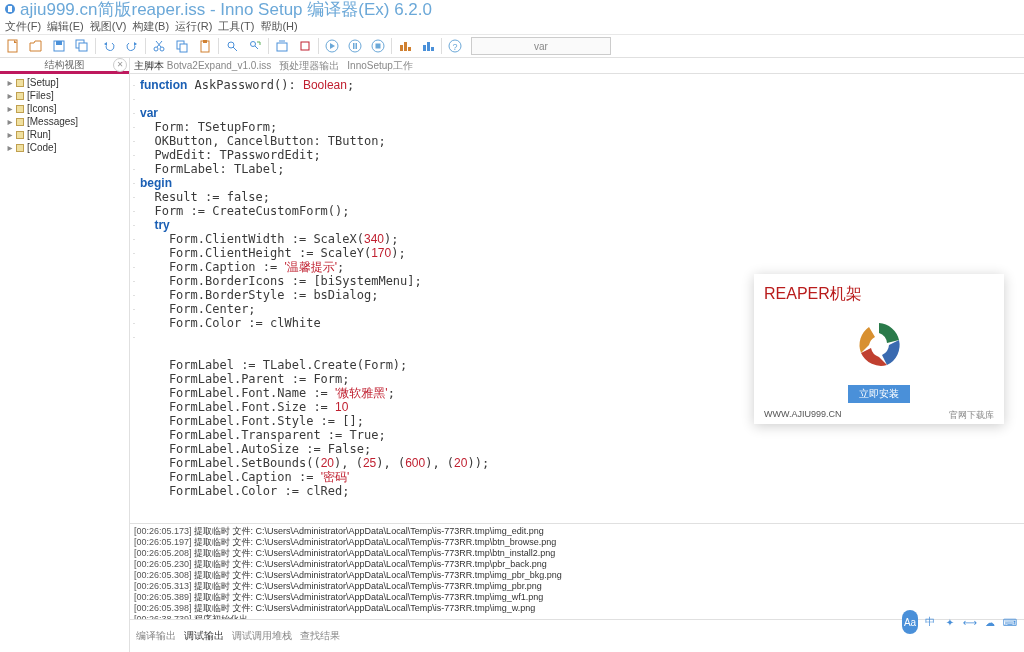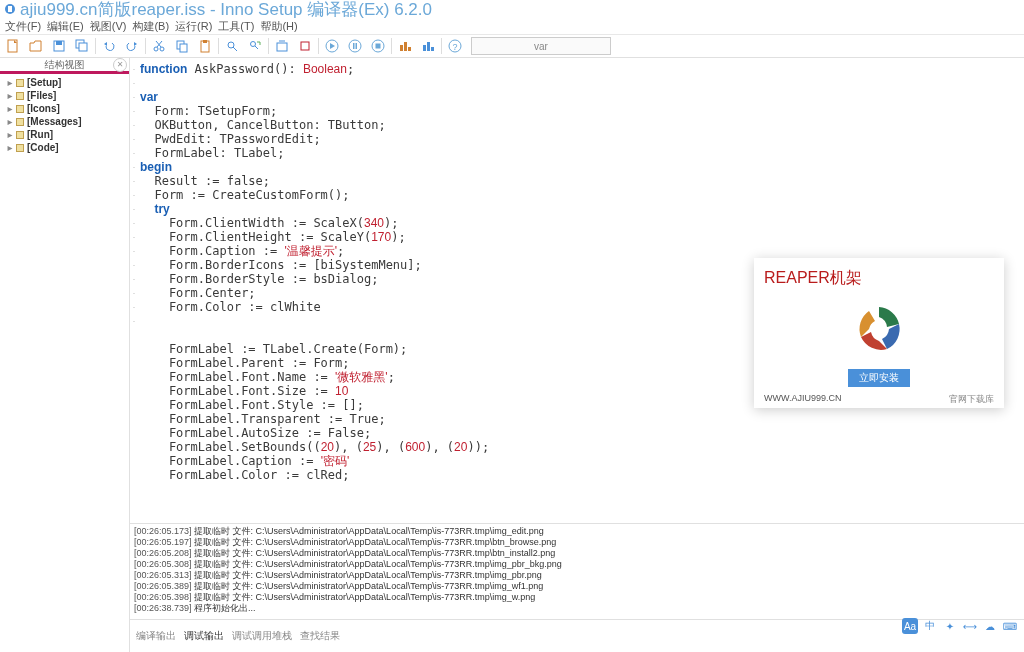--- a/index.html
+++ b/index.html
@@ -14,21 +14,21 @@
 .tb-sep{width:1px;height:16px;background:#ddd;margin:0 1px}
 .tb-field{width:140px;height:18px;border:1px solid #ccc;font-size:10px;padding:0 4px;text-align:center;color:#888;margin-left:4px;background:#fafafa}
 .main{display:flex;height:594px}
 .sidebar{width:130px;border-right:1px solid #e0e0e0;display:flex;flex-direction:column}
 .sb-head{height:16px;display:flex;align-items:center;justify-content:center;font-size:10px;color:#666;border-bottom:3px solid #be185d;position:relative}
 .sb-head .close{position:absolute;right:2px;width:14px;height:14px;border:1px solid #ccc;border-radius:50%;display:flex;align-items:center;justify-content:center;font-size:8px;color:#999}
 .tree{padding:2px 0;font-size:10px}
 .tree-item{display:flex;align-items:center;padding:1px 4px;cursor:default}
 .tree-item .tw{width:12px;text-align:center;color:#888}
 .tree-item .sq{width:8px;height:8px;border:1px solid #c0a050;background:#f0e0a0;margin-right:3px}
-.tree-item .lbl{font-weight:bold;color:#333}
+.tree-item .lbl{font-weight:normal;color:#333}
 .editor-area{flex:1;display:flex;flex-direction:column;min-width:0}
 .tab-row{height:16px;display:flex;align-items:center;border-bottom:1px solid #e0e0e0;font-size:10px;padding:0 4px;gap:8px;color:#888}
 .tab-row .active{color:#333}
 .code-wrap{flex:1;position:relative;overflow:hidden}
 .code{font-family:Consolas,Monaco,monospace;font-size:12px;line-height:14px;padding:4px 0 4px 10px;white-space:pre;color:#3a3a3a}
 .gutter{position:absolute;left:0;top:4px;width:8px;font-size:9px;color:#bbb;line-height:14px;text-align:center}
 .kw{color:#1a5fb4;font-weight:bold}
 .ty{color:#c02030}
 .num{color:#c02030}
 .str{color:#c02030}
@@ -36,21 +36,21 @@
 .preview-box .ttl{font-weight:normal;color:#b91c1c;font-size:16px}
 .preview-box .logo{width:60px;height:60px;margin:10px auto;position:relative}
 .preview-box .btn{width:62px;height:18px;background:#4a90d9;color:#fff;font-size:10px;display:flex;align-items:center;justify-content:center;margin:0 auto}
 .preview-box .foot{display:flex;justify-content:space-between;margin-top:6px;font-size:9px;color:#555}
 .output{height:96px;background:#fff;border-top:1px solid #e0e0e0;overflow-y:auto;font-size:9px;padding:2px 4px;font-family:Consolas,Monaco,monospace;color:#333;line-height:11px}
 .output .ts{color:#555}
 .output .pth{font-weight:normal}
 .out-tabs{height:14px;border-top:1px solid #e0e0e0;display:flex;align-items:center;gap:8px;padding:16px 6px;font-size:10px;color:#888}
 .out-tabs .act{color:#333}
 .status-icons{position:absolute;right:6px;bottom:18px;display:flex;gap:4px}
-.status-icons .si{width:16px;height:16px;border-radius:3px;display:flex;align-items:center;justify-content:center;font-size:10px}
+.status-icons .si{width:16px;height:24px;border-radius:8px;display:flex;align-items:center;justify-content:center;font-size:10px}
 svg{display:block}
 </style>
 </head>
 <body>
 
 <div class="title-bar">
   <span class="icon">
       <svg width="12" height="12">
         <circle cx="6" cy="6" r="5" fill="#4a90d9"></circle>
         <rect x="4" y="3" width="4" height="6" fill="#fff"></rect>
@@ -231,20 +231,25 @@
         </div>
         <div class="tree-item">
           <span class="tw">▸</span>
           <span class="sq"></span>
           <span class="lbl">[Code]</span>
         </div>
       </div>
   </div>
 
   <div class="editor-area">
+    <div class="tab-row">
+      <span class="active"><span>主脚本</span> <span style="color:#888">Botva2Expand_v1.0.iss</span></span>
+      <span>预处理器输出</span>
+      <span>InnoSetup工作</span>
+    </div>
     <div class="code-wrap">
       <div class="gutter" id="gutter"> 
  
  
  
  
  
  
  
 ·
@@ -317,20 +322,21 @@
         <div class="foot">
           <span>WWW.AJIU999.CN</span>
           <span style="color:#888">官网下载库</span>
         </div>
       </div>
     </div>
     <div class="output" id="output">
         <div><span class="ts">[00:26:05.173]</span>   提取临时 文件: <span class="pth">C:\Users\Administrator\AppData\Local\Temp\is-773RR.tmp\img_edit.png</span></div>
         <div><span class="ts">[00:26:05.197]</span>   提取临时 文件: <span class="pth">C:\Users\Administrator\AppData\Local\Temp\is-773RR.tmp\btn_browse.png</span></div>
         <div><span class="ts">[00:26:05.208]</span>   提取临时 文件: <span class="pth">C:\Users\Administrator\AppData\Local\Temp\is-773RR.tmp\btn_install2.png</span></div>
+        <div><span class="ts">[00:26:05.230]</span>   提取临时 文件: <span class="pth">C:\Users\Administrator\AppData\Local\Temp\is-773RR.tmp\pbr_back.png</span></div>
         <div><span class="ts">[00:26:05.308]</span>   提取临时 文件: <span class="pth">C:\Users\Administrator\AppData\Local\Temp\is-773RR.tmp\img_pbr_bkg.png</span></div>
         <div><span class="ts">[00:26:05.313]</span>   提取临时 文件: <span class="pth">C:\Users\Administrator\AppData\Local\Temp\is-773RR.tmp\img_pbr.png</span></div>
         <div><span class="ts">[00:26:05.389]</span>   提取临时 文件: <span class="pth">C:\Users\Administrator\AppData\Local\Temp\is-773RR.tmp\img_wf1.png</span></div>
         <div><span class="ts">[00:26:05.398]</span>   提取临时 文件: <span class="pth">C:\Users\Administrator\AppData\Local\Temp\is-773RR.tmp\img_w.png</span></div>
         <div><span class="ts">[00:26:38.739]</span>   程序初始化出...<span class="pth"></span></div>
       </div>
     <div class="out-tabs" id="outtabs">
         <span>编译输出</span>
         <span class="act">调试输出</span>
         <span>调试调用堆栈</span>

